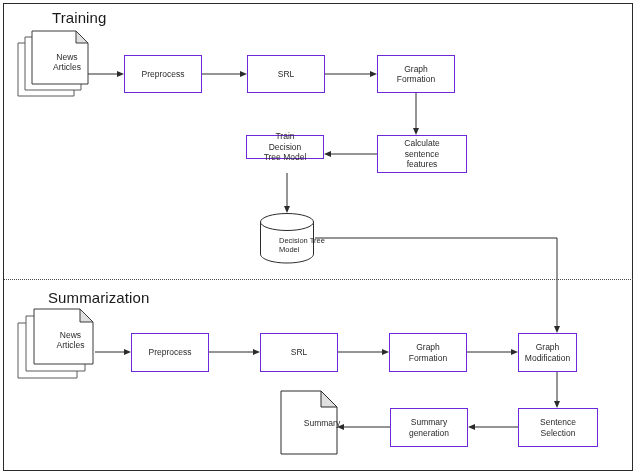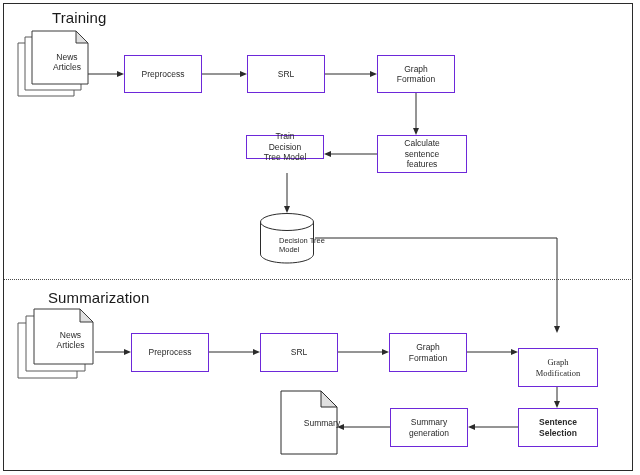--- a/index.html
+++ b/index.html
@@ -227,25 +227,25 @@
   </div>
 
   <div class="node" style="left:260px; top:333px; width:78px; height:39px;">
     <span class="lbl">SRL</span>
   </div>
 
   <div class="node" style="left:389px; top:333px; width:78px; height:39px;">
     <span class="lbl">Graph Formation</span>
   </div>
 
-  <div class="node" style="left:518px; top:348px; width:80px; height:39px;font-family:Liberation Serif, serif;">
+  <div class="node" style="left:518px; top:333px; width:59px; height:39px;">
     <span class="lbl">Graph Modification</span>
   </div>
 
-  <div class="node" style="left:518px; top:408px; width:80px; height:39px;font-weight:bold;">
+  <div class="node" style="left:518px; top:408px; width:80px; height:39px;">
     <span class="lbl">Sentence
 Selection</span>
   </div>
 
   <div class="node" style="left:390px; top:408px; width:78px; height:39px;">
     <span class="lbl">Summary
 generation</span>
   </div>
 
   <div class="doc" style="left:280px; top:390px; width:60px; height:66px;">

